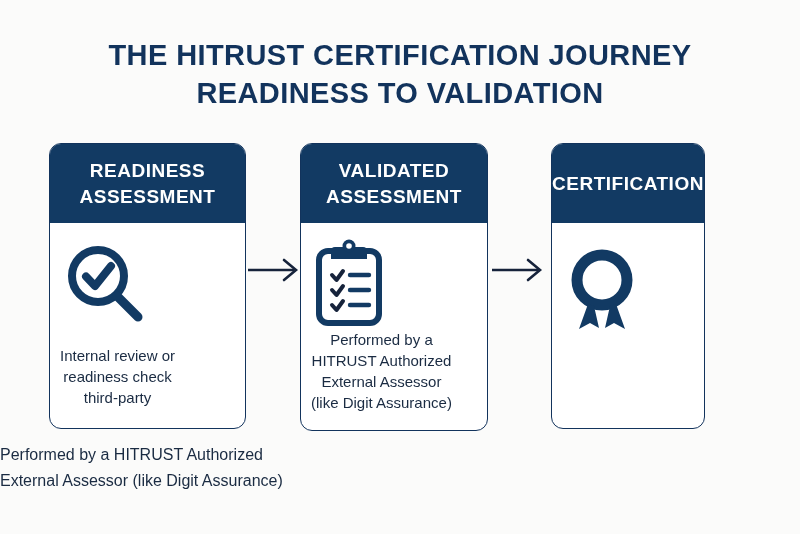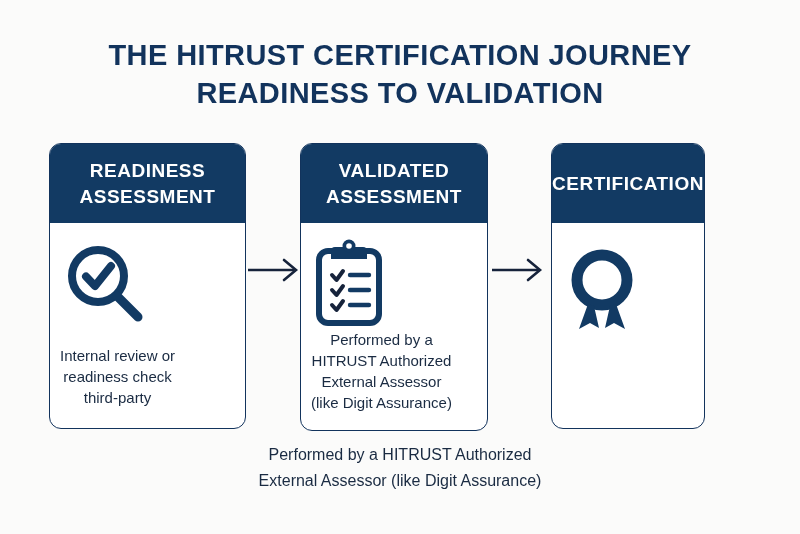--- a/index.html
+++ b/index.html
@@ -104,21 +104,20 @@
   }
   .arrow-1 { left: 248px; }
   .arrow-2 { left: 492px; }
 
   
   .caption {
     position: absolute;
     left: 0;
     top: 442px;
     width: 800px;
-    text-align: center;
     color: #1a2b42;
     font-size: 16px;
     line-height: 26px;
   }
 </style>
 </head>
 <body>
 
 <div class="canvas">
 

